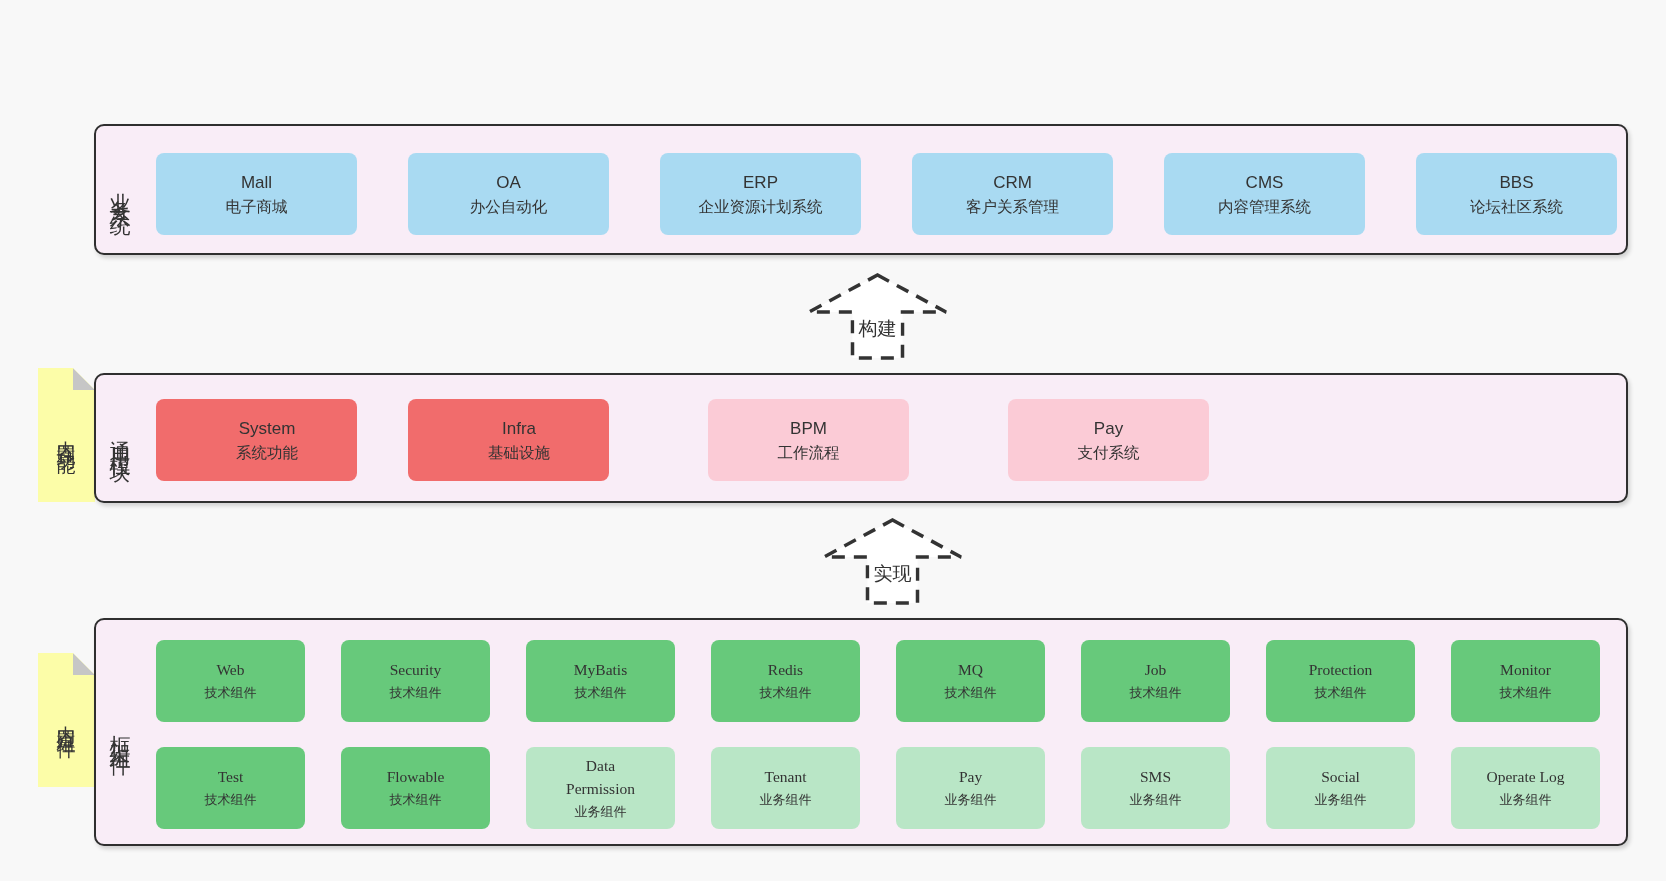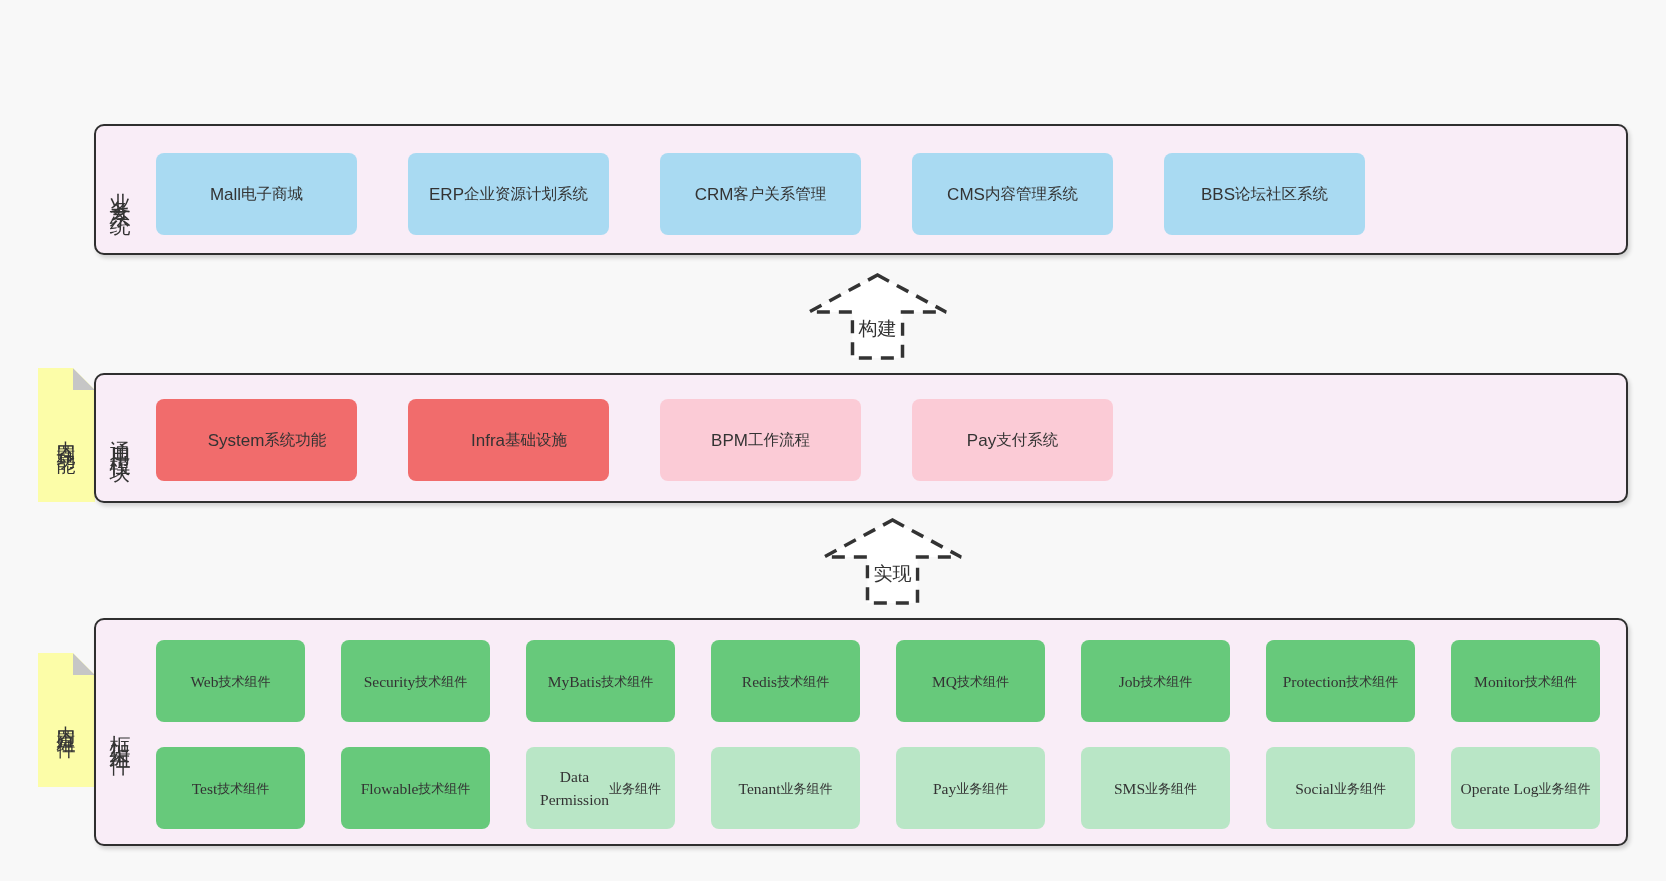--- a/index.html
+++ b/index.html
@@ -39,34 +39,34 @@
   .row-wide{gap:51px;}
   .row-narrow{gap:36px;font-family:Liberation Serif, serif;}
   #sec-0 .row{top:27px;}
   #sec-1 .row{top:24px;}
   #sec-2 .row.r0{top:20px;}
   #sec-2 .row.r1{top:127px;}
 
   .box{
     box-sizing:border-box;
     height:82px;border-radius:8px;
-    display:flex;
+    display:flex;flex-direction:column;
     align-items:center;justify-content:center;
     text-align:center;color:var(--ink,#333);
   }
   .row-wide .box{width:201px;}
   .row-narrow .box{width:149px;}
   .box-title{font-size:17px;line-height:25px;white-space:pre-line;}
   .box-sub{font-size:15.5px;line-height:24px;}
   .row-narrow .box-title{font-size:15.5px;line-height:23px;}
   .row-narrow .box-sub{font-size:13px;line-height:23px;}
 
   .v-blue{background:var(--blue,#a9daf2);}
   .v-red{background:var(--red,#f16c6c);padding-left:21px;}
-  .v-pink{background:var(--pink,#fbcbd6);}
+  .v-pink{background:var(--pink,#fbcbd6);margin-left:48px;}
   .v-green{background:var(--green,#67c97b);}
   .v-green-light{background:var(--green-light,#b9e6c6);}
 
   
   .note{
     position:absolute;left:38px;width:57px;height:134px;
     background:var(--note-bg,#fcfda8);
     clip-path:polygon(0 0,calc(100% - 22px) 0,100% 22px,100% 100%,0 100%);
     z-index:0;
     display:flex;align-items:center;justify-content:center;
@@ -108,20 +108,24 @@
   </div>
 
   <section class="panel" id="sec-0">
     <div class="vlabel">业务系统</div>
     <div class="row row-wide r0">
         <div class="box v-blue">
           <span class="box-title">Mall</span>
           <span class="box-sub">电子商城</span>
         </div>
         <div class="box v-blue">
+          <span class="box-title">OA</span>
+          <span class="box-sub">办公自动化</span>
+        </div>
+        <div class="box v-blue">
           <span class="box-title">ERP</span>
           <span class="box-sub">企业资源计划系统</span>
         </div>
         <div class="box v-blue">
           <span class="box-title">CRM</span>
           <span class="box-sub">客户关系管理</span>
         </div>
         <div class="box v-blue">
           <span class="box-title">CMS</span>
           <span class="box-sub">内容管理系统</span>

